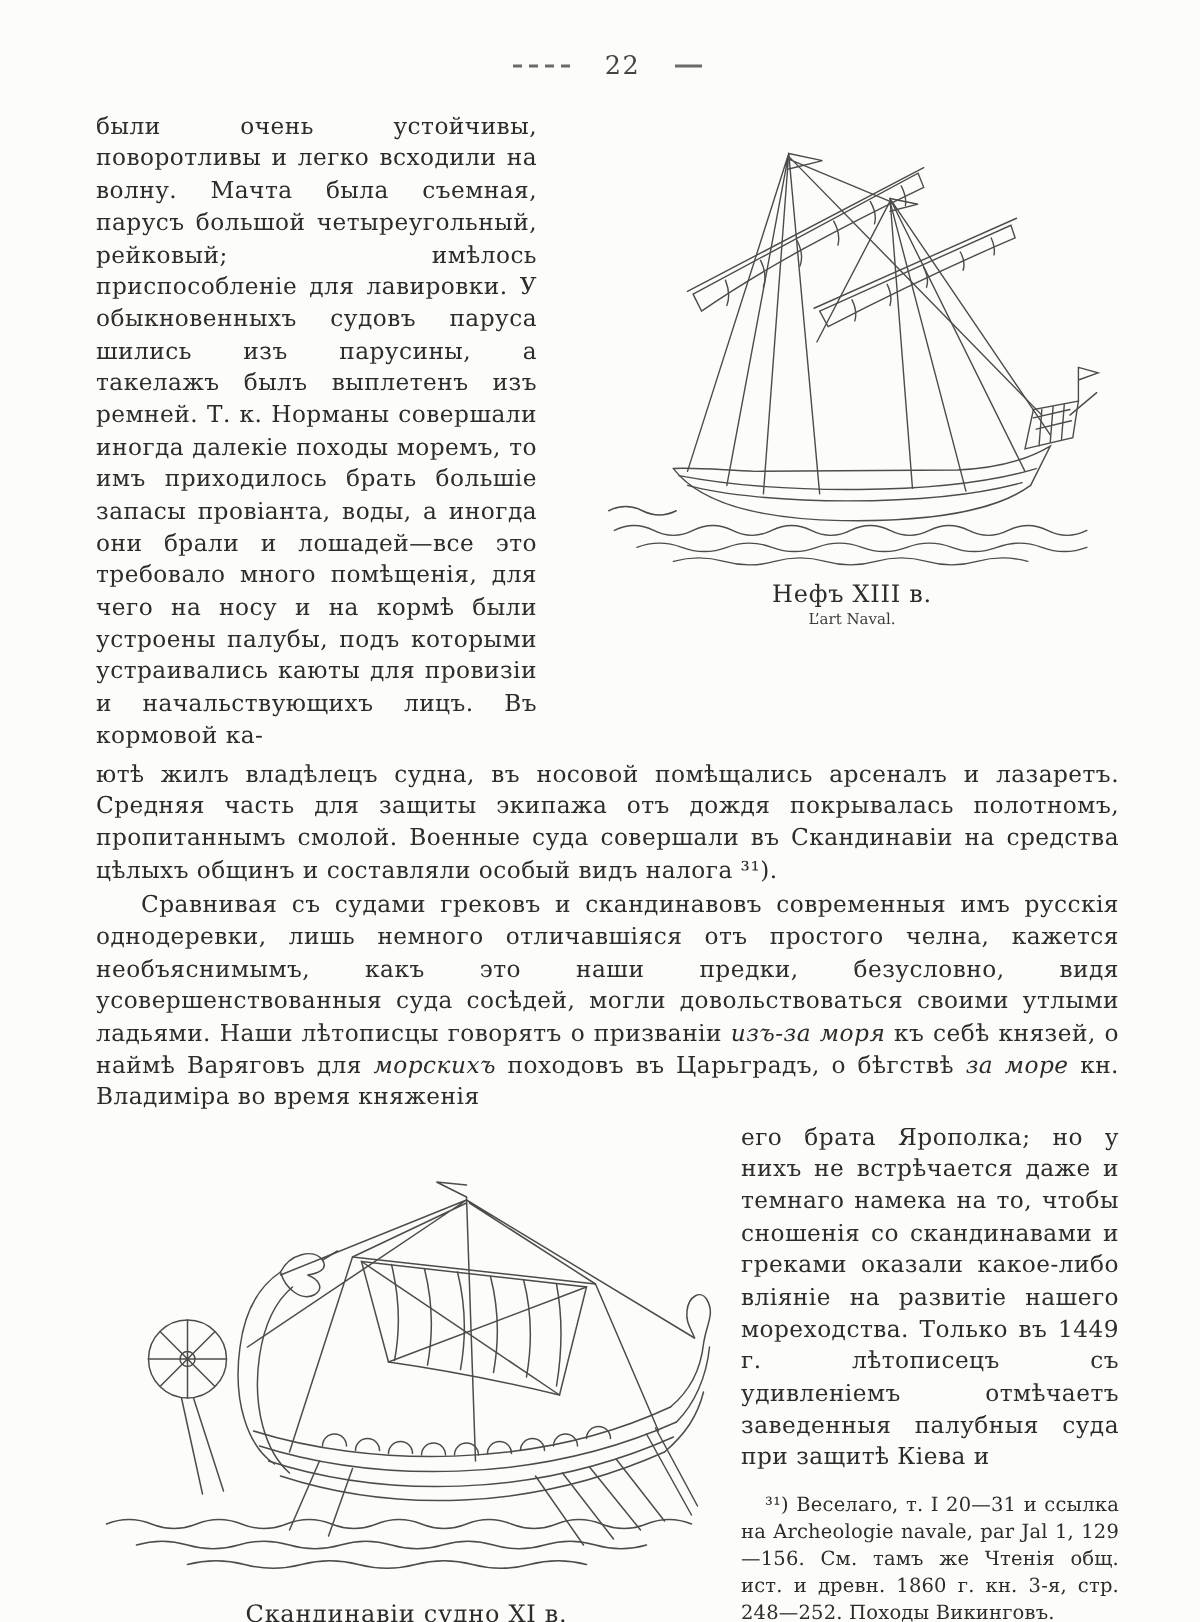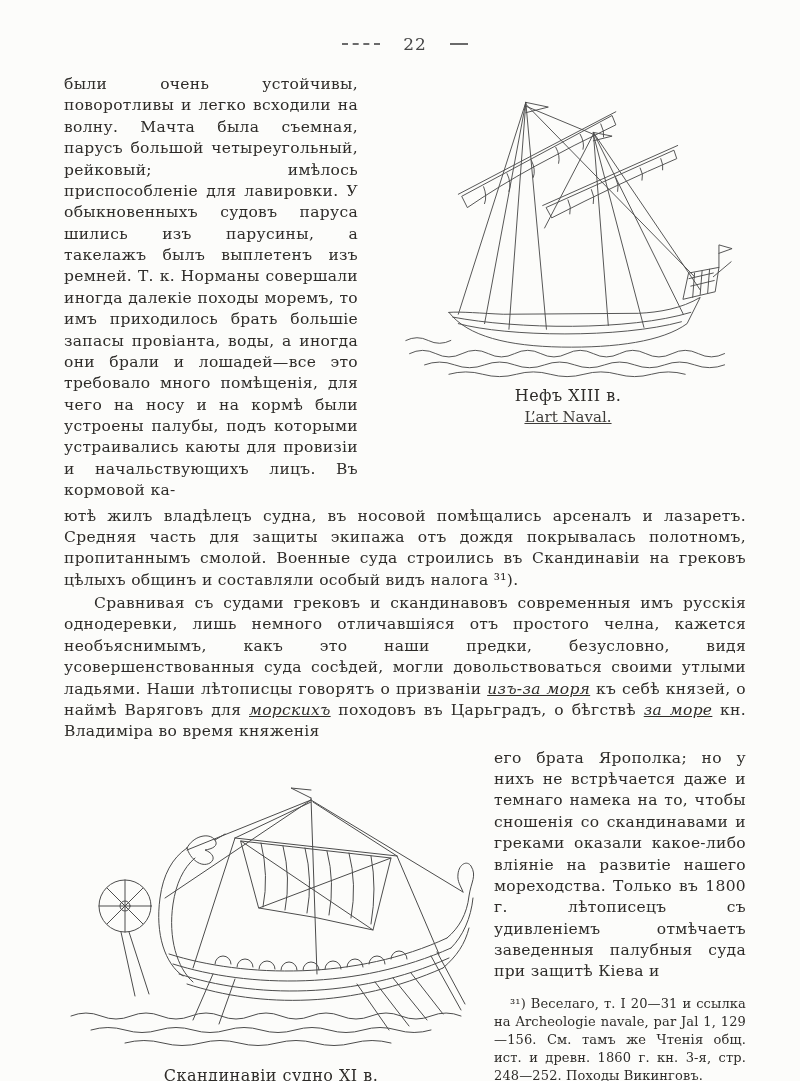--- a/index.html
+++ b/index.html
@@ -33,38 +33,38 @@
     margin: 0;
   }
   .top-section { display: flex; gap: 32px; margin-bottom: 4px; }
   .left-col { flex: 1 1 auto; }
 
   .figure { text-align: center; margin: 0; }
   .figure svg { display: block; margin: 0 auto; }
   .figure-top { flex: 0 0 356px; width: 356px; padding-top: 4px; }
   figcaption { margin-top: 8px; }
   .cap-main { font-size: 16px; letter-spacing: 0.03em; }
-  .cap-sub  { font-size: 15px; margin-top: 3px; color: #3d3b38; text-decoration: underline; }
+  .cap-sub  { font-size: 10px; margin-top: 3px; color: #3d3b38; }
 
   .indent { text-indent: 30px; margin-top: 2px; }
   .cont { margin-top: 2px; }
 
   .bottom-section { display: flex; gap: 16px; margin-top: 5px; }
   .figure-bottom { flex: 0 0 414px; width: 414px; padding-top: 10px; }
   .right-wrap { flex: 1 1 auto; }
 
   .footnote {
     font-size: 13px;
     line-height: 1.38;
     text-align: justify;
     margin: 12px 0 0 0;
     text-indent: 16px;
     letter-spacing: 0.01em;
   }
-  i { font-style: italic; text-decoration: underline; }
+  i { font-style: italic; }
 </style>
 </head>
 <body>
 
 <div class="page">
 
   <header class="page-header">
     <span class="rule-dashed"></span>
     <span class="page-number">22</span>
     <span class="rule-solid"></span>
@@ -108,21 +108,21 @@
           <path d="M2 280 q12 -6 24 0 t24 0"></path>
         </g>
       </svg>
       <figcaption>
         <div class="cap-main">Нефъ XIII в.</div>
         <div class="cap-sub">L’art Naval.</div>
       </figcaption>
     </figure>
   </section>
 
-  <p class="body-text cont">ютѣ жилъ владѣлецъ судна, въ носовой помѣщались арсеналъ и лазаретъ. Средняя часть для защиты экипажа отъ дождя покрывалась полотномъ, пропитаннымъ смолой. Военные суда строились въ Скандинавіи на грековъ цѣлыхъ общинъ и составляли особый видъ налога ³¹).</p>
+  <p class="body-text cont">ютѣ жилъ владѣлецъ судна, въ носовой помѣщались арсеналъ и лазаретъ. Средняя часть для защиты экипажа отъ дождя покрывалась полотномъ, пропитаннымъ смолой. Военные суда совершали въ Скандинавіи на средства цѣлыхъ общинъ и составляли особый видъ налога ³¹).</p>
 
   <p class="body-text indent"><span>Сравнивая съ судами грековъ и скандинавовъ современныя имъ русскія однодеревки, лишь немного отличавшіяся отъ простого челна, кажется необъяснимымъ, какъ это наши предки, безусловно, видя усовершенствованныя суда сосѣдей, могли довольствоваться своими утлыми ладьями. Наши лѣтописцы говорятъ о призваніи </span><i>изъ-за моря</i><span> къ себѣ князей, о наймѣ Варяговъ для </span><i>морскихъ</i><span> походовъ въ Царьградъ, о бѣгствѣ </span><i>за море</i><span> кн. Владиміра во время княженія</span></p>
 
   <section class="bottom-section">
 
     <figure class="figure figure-bottom">
       <svg width="412" height="300" viewBox="0 0 412 300" aria-hidden="true">
         <g fill="none" stroke="#4c4c4c" stroke-width="1" stroke-linecap="round">
 
           <circle cx="60" cy="148" r="26"></circle>
@@ -166,19 +166,19 @@
           <path d="M60 285 q19 -5 38 0 t38 0 t38 0 t38 0 t38 0 t38 0 t38 0"></path>
         </g>
       </svg>
       <figcaption>
         <div class="cap-main">Скандинавіи судно XI в.</div>
 
       </figcaption>
     </figure>
 
     <div class="right-wrap">
-      <p class="body-text">его брата Ярополка; но у нихъ не встрѣчается даже и темнаго намека на то, чтобы сношенія со скандинавами и греками оказали какое-либо вліяніе на развитіе нашего мореходства. Только въ 1800 г. лѣтописецъ съ удивленіемъ отмѣчаетъ заведенныя палубныя суда при защитѣ Кіева и</p>
+      <p class="body-text">его брата Ярополка; но у нихъ не встрѣчается даже и темнаго намека на то, чтобы сношенія со скандинавами и греками оказали какое-либо вліяніе на развитіе нашего мореходства. Только въ 1449 г. лѣтописецъ съ удивленіемъ отмѣчаетъ заведенныя палубныя суда при защитѣ Кіева и</p>
       <p class="footnote">³¹) Веселаго, т. I 20—31 и ссылка на Archeologie navale, par Jal 1, 129—156. См. тамъ же Чтенія общ. ист. и древн. 1860 г. кн. 3-я, стр. 248—252. Походы Викинговъ.</p>
     </div>
 
   </section>
 
 </div>
 
 </body></html>

